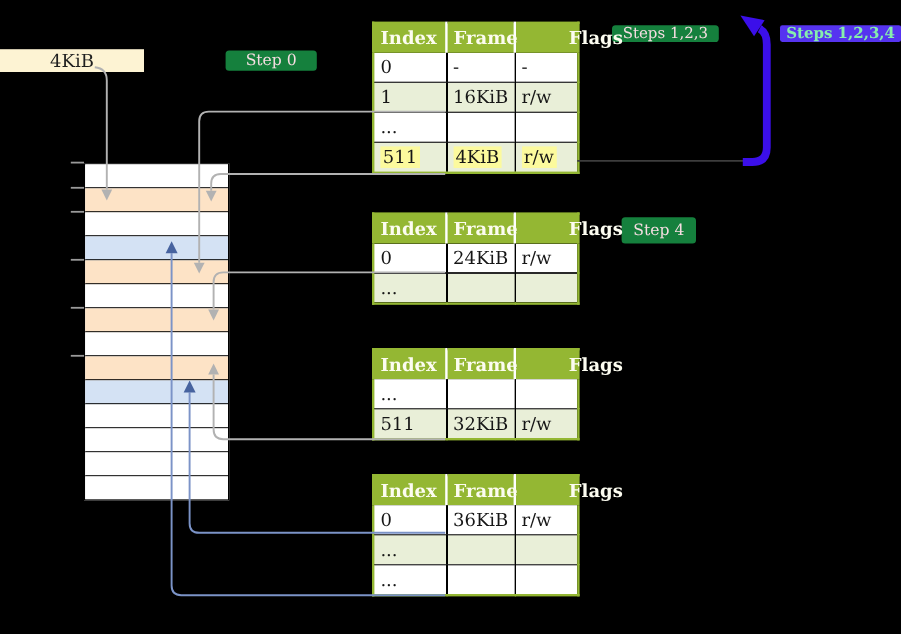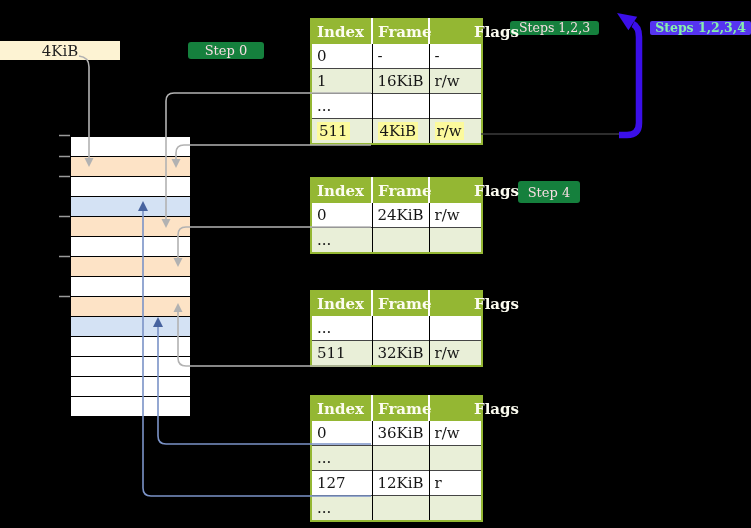--- a/index.html
+++ b/index.html
@@ -179,25 +179,20 @@
         <td>0</td>
         <td>36KiB</td>
         <td>r/w</td>
       </tr>
       <tr>
         <td>...</td>
         <td></td>
         <td></td>
       </tr>
       <tr>
-        <td>127</td>
-        <td>12KiB</td>
-        <td>r</td>
-      </tr>
-      <tr>
         <td>...</td>
         <td></td>
         <td></td>
       </tr>
     </tbody>
   </table>
 
   <svg id="overlay" width="751" height="528" viewBox="0 0 751 528">
 
     <g stroke="#9a9a9a" stroke-width="1.5">

